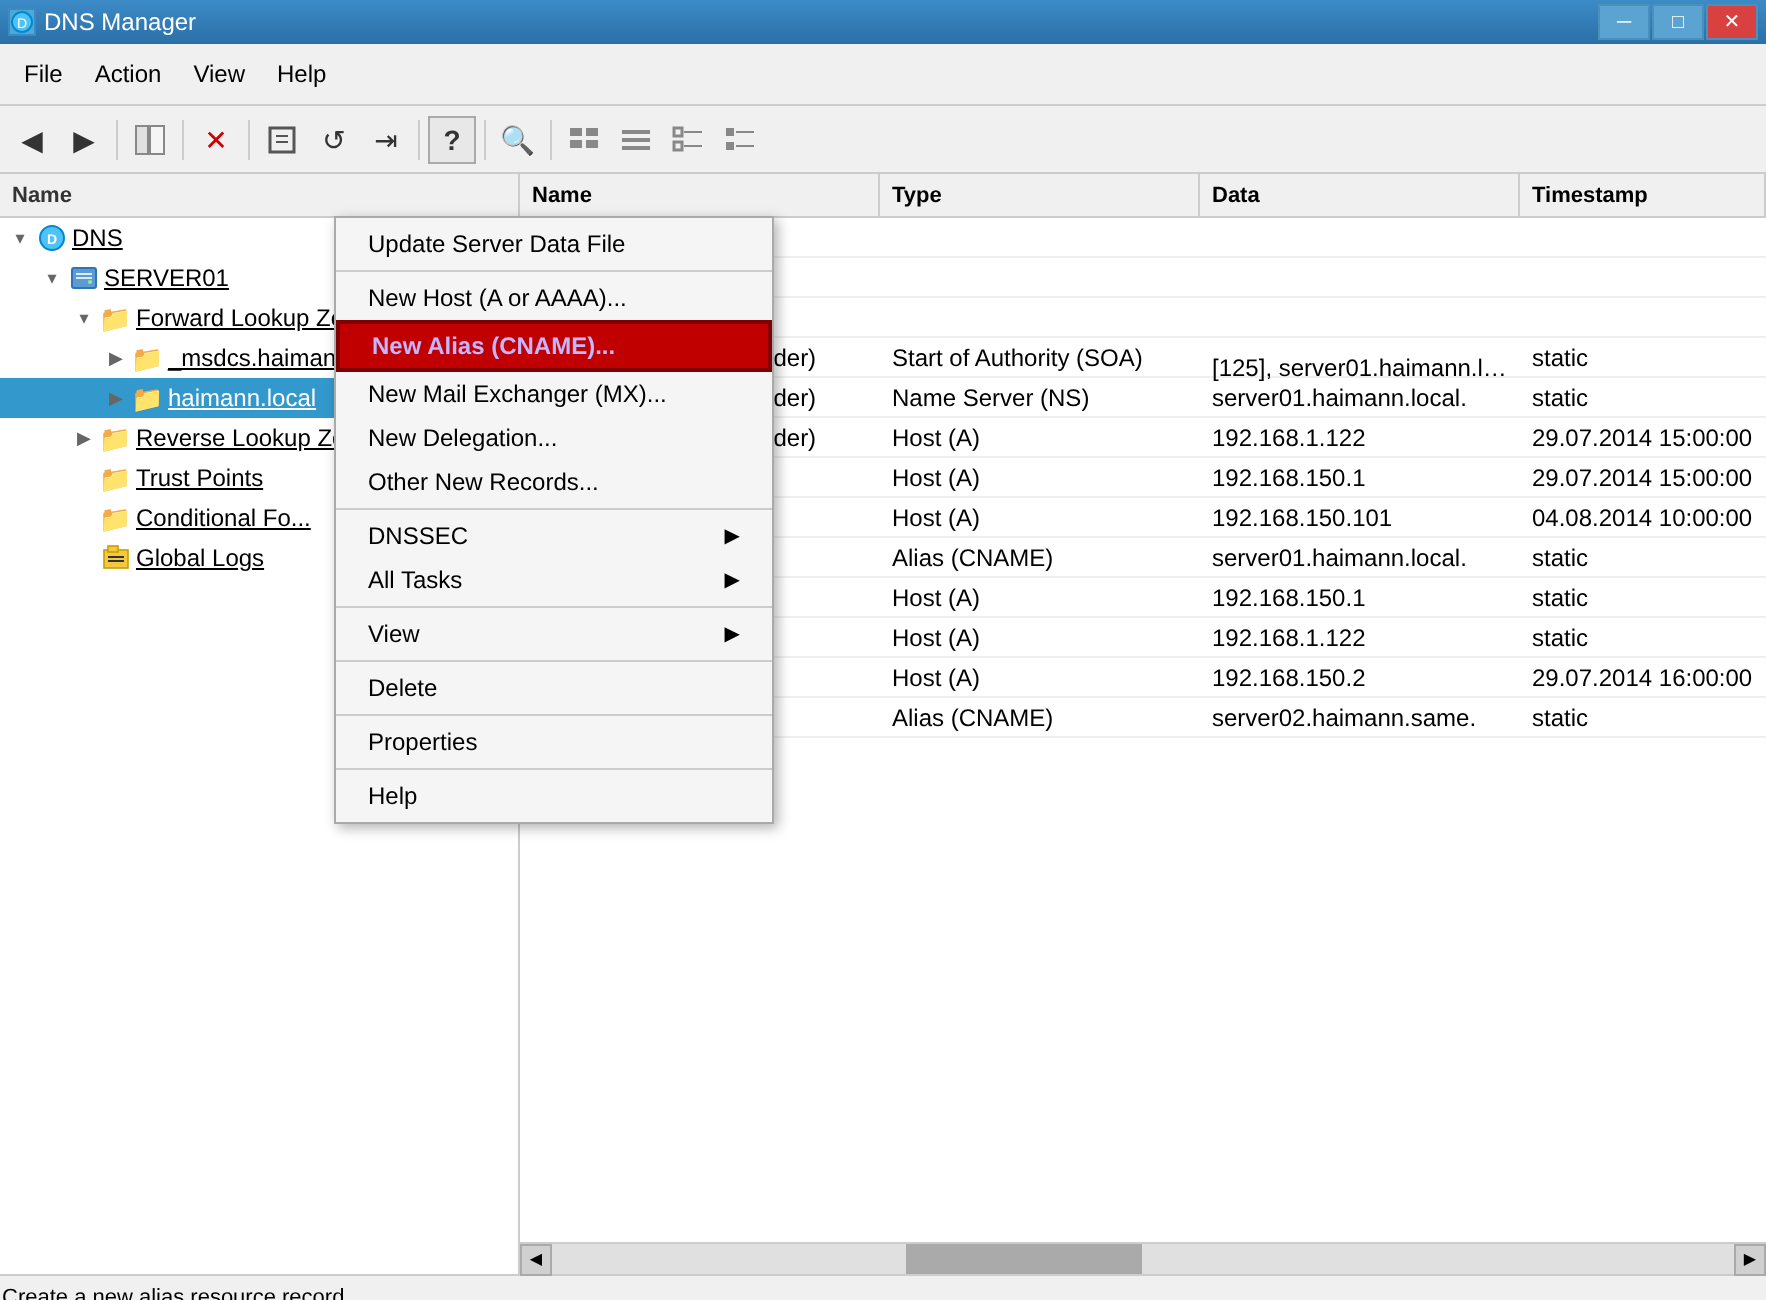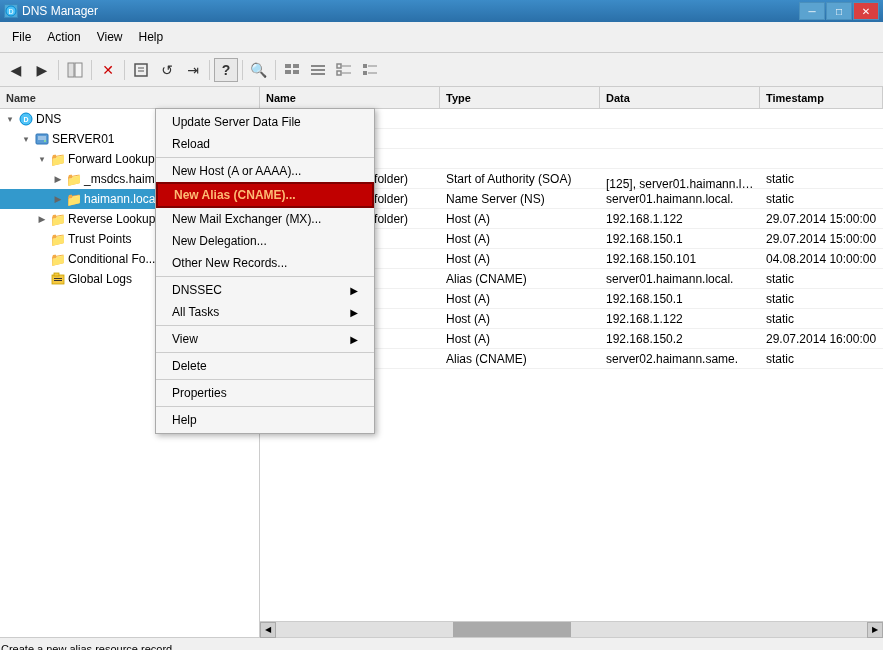--- a/index.html
+++ b/index.html
@@ -149,21 +149,21 @@
     }
     .tree-icon {
       width: 16px;
       height: 16px;
       display: inline-flex;
       align-items: center;
       justify-content: center;
       flex-shrink: 0;
       margin-right: 2px;
     }
-    .tree-label { font-size: 12px; }
+    .tree-label { font-size: 12px; text-decoration: underline; }
 
     
     .folder-icon { color: #f5c842; font-size: 13px; }
 
     
     .right-panel {
       flex: 1;
       background: white;
       display: flex;
       flex-direction: column;
@@ -212,40 +212,40 @@
       justify-content: center;
       margin-right: 2px;
       font-size: 11px;
       flex-shrink: 0;
     }
 
     
     .context-menu {
       position: absolute;
       top: 108px;
-      left: 155px;
+      left: 167px;
       width: 220px;
       background: #f5f5f5;
       border: 1px solid #aaa;
       box-shadow: 2px 2px 6px rgba(0,0,0,0.3);
       z-index: 100;
       padding: 2px 0;
     }
     .ctx-item {
       padding: 4px 16px;
       cursor: pointer;
       font-size: 12px;
       display: flex;
       justify-content: space-between;
       align-items: center;
       color: #000;
     }
     .ctx-item.highlighted {
       background: #c00000;
-      color: #fdba74;
+      color: #c4b5fd;
       font-weight: bold;
       border: 2px solid #800000;
     }
     .ctx-sep {
       height: 1px;
       background: #ccc;
       margin: 2px 0;
     }
     .ctx-arrow { font-size: 10px; }
 
@@ -656,21 +656,20 @@
       <div class="scroll-track">
         <div class="scroll-thumb"></div>
       </div>
       <div class="scroll-btn">▶</div>
     </div>
   </div>
 </div>
 
 <div class="context-menu">
   <div class="ctx-item">Update Server Data File</div>
-  <div class="ctx-item">Reload</div>
   <div class="ctx-sep"></div>
   <div class="ctx-item">New Host (A or AAAA)...</div>
   <div class="ctx-item highlighted">New Alias (CNAME)...</div>
   <div class="ctx-item">New Mail Exchanger (MX)...</div>
   <div class="ctx-item">New Delegation...</div>
   <div class="ctx-item">Other New Records...</div>
   <div class="ctx-sep"></div>
   <div class="ctx-item">DNSSEC <span class="ctx-arrow">▶</span></div>
   <div class="ctx-item">All Tasks <span class="ctx-arrow">▶</span></div>
   <div class="ctx-sep"></div>

